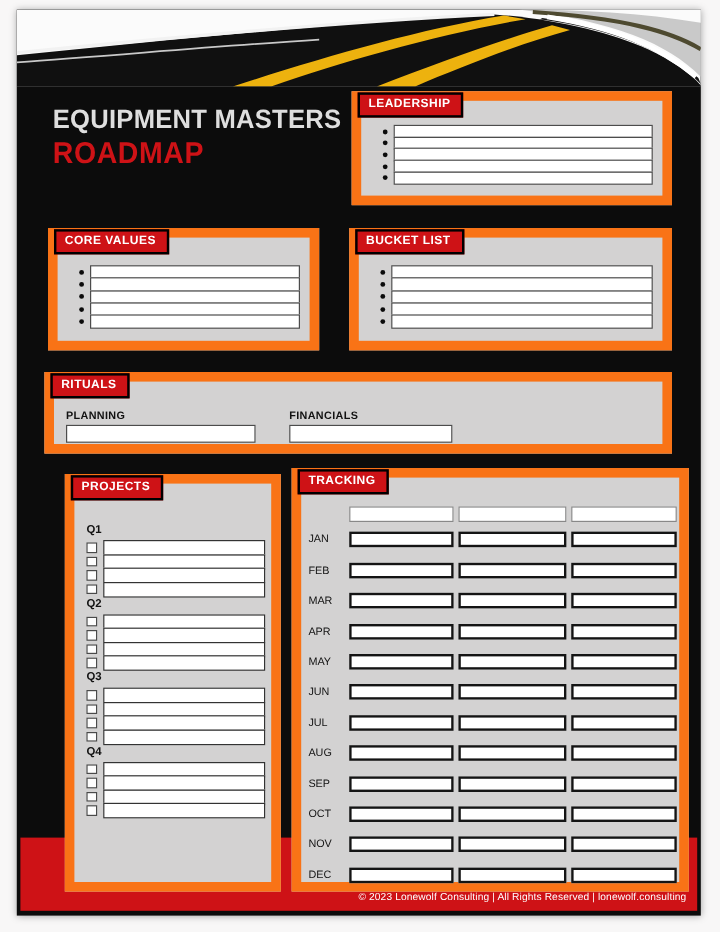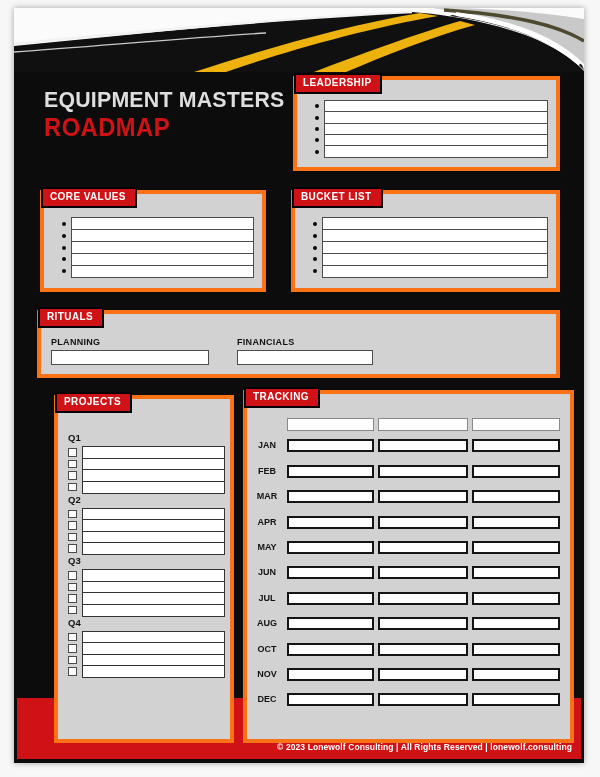--- a/index.html
+++ b/index.html
@@ -20,21 +20,21 @@
   .yellow{fill:var(--road-yellow)}
 
   
   .titleblock{position:absolute;left:30px;top:80px;line-height:1.05}
   .title-main{font-size:22px;font-weight:bold;color:#dedede;letter-spacing:.2px;
               display:inline-block;transform:scaleX(.97);transform-origin:left}
   .title-sub{font-size:25px;font-weight:bold;color:var(--accent-red);letter-spacing:.5px;
              display:inline-block;transform:scaleX(.95);transform-origin:left;margin-top:3px}
 
   
-  .panel{position:absolute;background:var(--panel-gray);border:4px solid #f97316}
+  .panel{position:absolute;background:var(--panel-gray);border:8px solid #f97316}
   .tab{position:absolute;left:-3px;top:-7px;background:var(--accent-red);color:#fff;
        font-size:10px;font-weight:bold;letter-spacing:.4px;line-height:1;
        padding:3px 9px 4px 7px;border:2px solid #000;white-space:nowrap}
 
   
   .lines{position:absolute;display:flex;flex-direction:column}
   .lines-leadership{inset:20px 8px 9px 12px}
   .lines-std{inset:23px 8px 10px 12px}
   .line{flex:1;display:flex;align-items:stretch}
   .line + .line{margin-top:-1.5px}
@@ -60,32 +60,32 @@
   .pcheck{width:8.5px;height:8.5px;background:#fdfdfd;border:1.5px solid #4a4a4a;display:block}
   .pfield{flex:1;background:var(--box-white);border:1.5px solid #333;
           font-size:8.5px;line-height:10px;padding:0 3px;overflow:hidden}
 
   
   .track{position:absolute;left:6px;right:12px;top:24px}
   .trow{display:grid;grid-template-columns:30px 87px 90px 88px;column-gap:4px;
         align-items:stretch;height:13px}
   .trow.months-row{margin-top:12.4px}
   .trow.header-row{margin-bottom:-4px}
-  .mlabel{font-size:9px;font-weight:bold;color:#131313;text-align:center;
+  .mlabel{font-size:9px;font-weight:normal;color:#131313;text-align:left;
           line-height:13px;padding-right:2px}
   .thbox{background:var(--box-white);border:1.5px solid #888;
          font-size:8.5px;line-height:10px;padding:0 2px;overflow:hidden}
   .tbox{background:var(--box-white);border:2px solid #141414;
         font-size:8.5px;line-height:9px;padding:0 2px;overflow:hidden}
 
   
   .footer-band{position:absolute;left:3px;right:3px;bottom:4px;height:61px;
                background:var(--accent-red);z-index:0}
   .footer-text{position:absolute;right:9px;bottom:7px;color:#fff;
-               font-size:8.5px;font-weight:bold;letter-spacing:.1px}
+               font-size:8.5px;font-weight:normal;letter-spacing:.1px}
   .panel{z-index:1}
 </style>
 </head>
 <body>
 
 <div class="stage">
   <div class="page">
 
     <svg class="road" viewBox="0 0 570 64" preserveAspectRatio="none">
       <rect x="0" y="0" width="570" height="64" fill="#fbfbfb"></rect>
@@ -371,20 +371,26 @@
             <div class="tbox"></div>
             <div class="tbox"></div>
           </div>
           <div class="trow months-row">
             <div class="mlabel">AUG</div>
             <div class="tbox"></div>
             <div class="tbox"></div>
             <div class="tbox"></div>
           </div>
           <div class="trow months-row">
+            <div class="mlabel">SEP</div>
+            <div class="tbox"></div>
+            <div class="tbox"></div>
+            <div class="tbox"></div>
+          </div>
+          <div class="trow months-row">
             <div class="mlabel">OCT</div>
             <div class="tbox"></div>
             <div class="tbox"></div>
             <div class="tbox"></div>
           </div>
           <div class="trow months-row">
             <div class="mlabel">NOV</div>
             <div class="tbox"></div>
             <div class="tbox"></div>
             <div class="tbox"></div>

